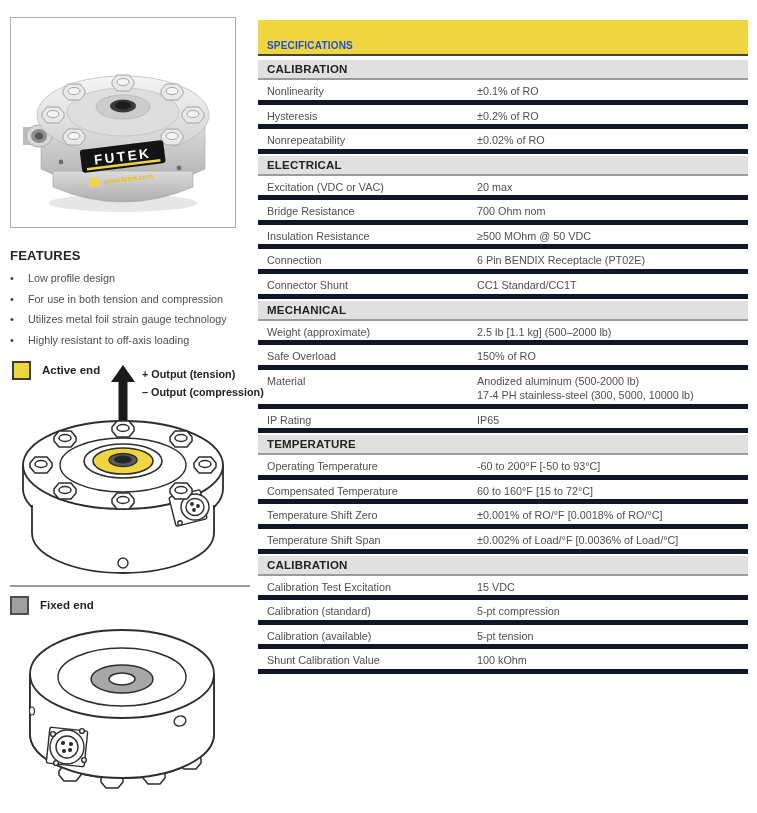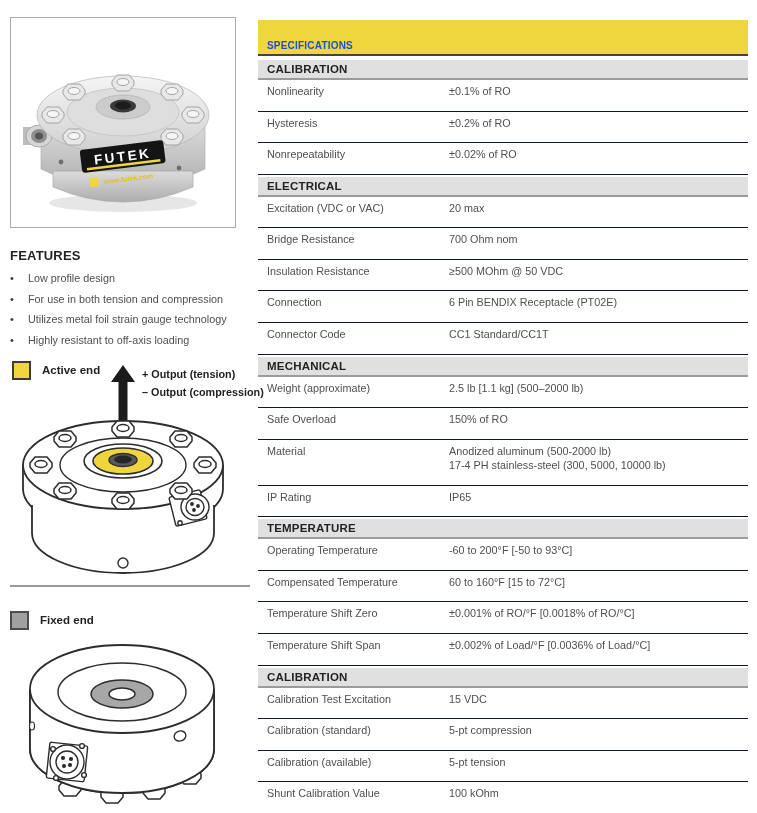--- a/index.html
+++ b/index.html
@@ -31,35 +31,35 @@
   .tension-diagram{position:relative;height:218px;margin-top:14px;text-decoration:underline;}
   .tension-diagram .legend-row{position:absolute;left:2px;top:0;}
   .dbl-arrow{position:absolute;left:100px;top:4px;}
   .out-label{
     position:absolute;left:132px;font-size:10.8px;font-weight:bold;color:#232323;white-space:nowrap;
   }
   .out-label.t{top:7px;}
   .out-label.c{top:25px;}
   .topcell-svg{position:absolute;left:0;top:46px;}
   .divider{border:none;border-top:2px solid #9a9a9a;margin:6px 0 0 0;width:240px;}
-  .fixed-legend{margin-top:24px;text-align:center;}
+  .fixed-legend{margin-top:9px;text-align:center;}
   .bottomcell-svg{margin-top:4px;margin-left:2px;}
   
   .right-col{position:absolute;left:258px;top:20px;width:490px;}
   .spec-title{
     background:#F0D63E;color:#1d4ed8;font-weight:bold;font-size:10px;
     padding:20px 9px 3px 9px;border-bottom:2px solid #45443c;margin-bottom:4px;letter-spacing:.2px;
   }
   .section-header{
     background:#E0E0E0;color:#232323;font-weight:bold;font-size:11.5px;
     padding:3px 9px;border-bottom:2px solid #9b9b9b;margin-top:2px;letter-spacing:.2px;
   }
   .spec-row{
-    display:flex;border-bottom:1px solid #0f172a;padding:4px 9px 12px 9px;
-    font-size:10.8px;color:#4e4f51;line-height:1.35;
+    display:flex;border-bottom:5px solid #0f172a;padding:4px 9px 1px 9px;
+    font-size:10.8px;color:#4e4f51;line-height:1.35;gap:28px;
   }
   .spec-row .label{width:182px;flex-shrink:0;}
   .spec-row .value{flex:1;}
   .spec-row .value span{display:block;}
   svg text{font-family:"Liberation Sans", sans-serif;}
 </style>
 </head>
 <body>
 
 <div class="page">
@@ -313,21 +313,21 @@
     </div>
     <div class="spec-row">
       <span class="label">Insulation Resistance</span>
       <span class="value">≥500 MOhm @ 50 VDC</span>
     </div>
     <div class="spec-row">
       <span class="label">Connection</span>
       <span class="value">6 Pin BENDIX Receptacle (PT02E)</span>
     </div>
     <div class="spec-row">
-      <span class="label">Connector Code</span>
+      <span class="label">Connector Shunt</span>
       <span class="value">CC1 Standard/CC1T</span>
     </div>
 
     <div class="section-header">MECHANICAL</div>
     <div class="spec-row">
       <span class="label">Weight (approximate)</span>
       <span class="value">
         <span>2.5 lb [1.1 kg] (500–2000 lb)</span>
       </span>
     </div>

